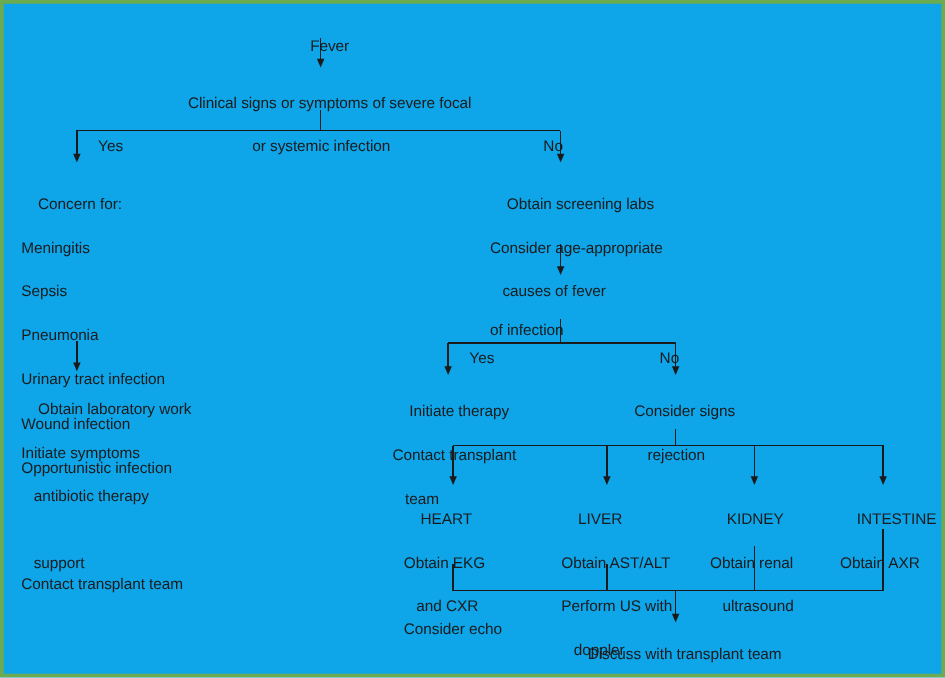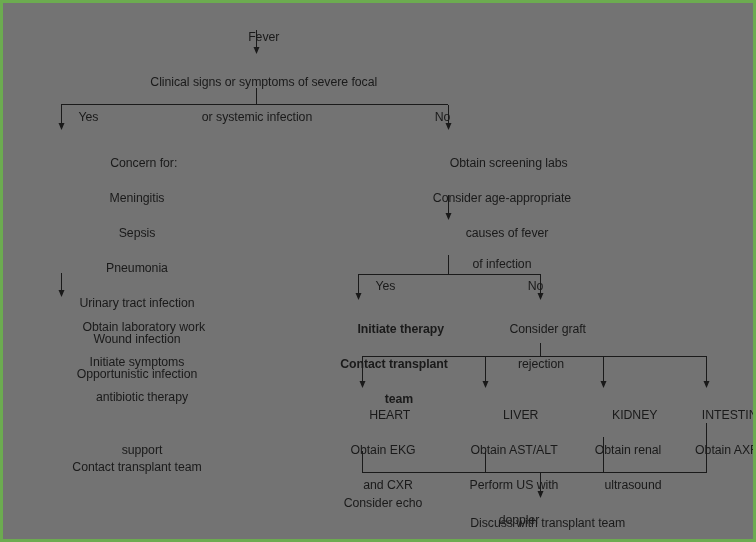--- a/index.html
+++ b/index.html
@@ -5,37 +5,37 @@
 <style>
   html, body {
     margin: 0;
     padding: 0;
     background: #ffffff;
   }
   #page {
     position: relative;
     width: 756px;
     height: 542px;
-    background: #737373;
+    background: #0ea5e9;
     border: 3px solid #6cab50;
     box-sizing: border-box;
     overflow: hidden;
     font-family: "Liberation Sans", "DejaVu Sans", sans-serif;
     color: #1a1a1a;
   }
   .node {
     position: absolute;
     font-size: 12.3px;
     line-height: 17.6px;
     white-space: pre;
     color: #1a1a1a;
     letter-spacing: -0.05px;
   }
   .node.center { text-align: center; }
-  .node.left   { text-align: center; }
+  .node.left   { text-align: left; }
   .label {
     position: absolute;
     font-size: 12.3px;
     line-height: 14px;
     white-space: pre;
     color: #1a1a1a;
   }
   .indent { padding-left: 10px; display: block; }
   .svgwrap {
     position: absolute;
@@ -146,28 +146,28 @@
   </div>
 
   <div class="label" style="left:359px; top:262px;">
     <span>Yes</span>
   </div>
 
   <div class="label" style="left:511px; top:262px;">
     <span>No</span>
   </div>
 
-  <div class="node left" style="left:311px; top:300px; width:160px;font-weight:bold;">
+  <div class="node left" style="left:311px; top:300px; width:160px;">
     <span>Initiate therapy</span>
 <br><span>Contact transplant</span>
 <br><span class="indent">team</span>
   </div>
 
   <div class="node center" style="left:478px; top:300px; width:120px;">
-    <span>Consider graft</span>
+    <span>Consider signs</span>
 <br><span>rejection</span>
   </div>
 
   <div class="node left" style="left:320px; top:386px; width:120px;">
     <span>HEART</span>
 <br><span>Obtain EKG</span>
 <br><span class="indent">and CXR</span><span>Consider echo</span>
   </div>
 
   <div class="node left" style="left:446px; top:386px; width:130px;">

